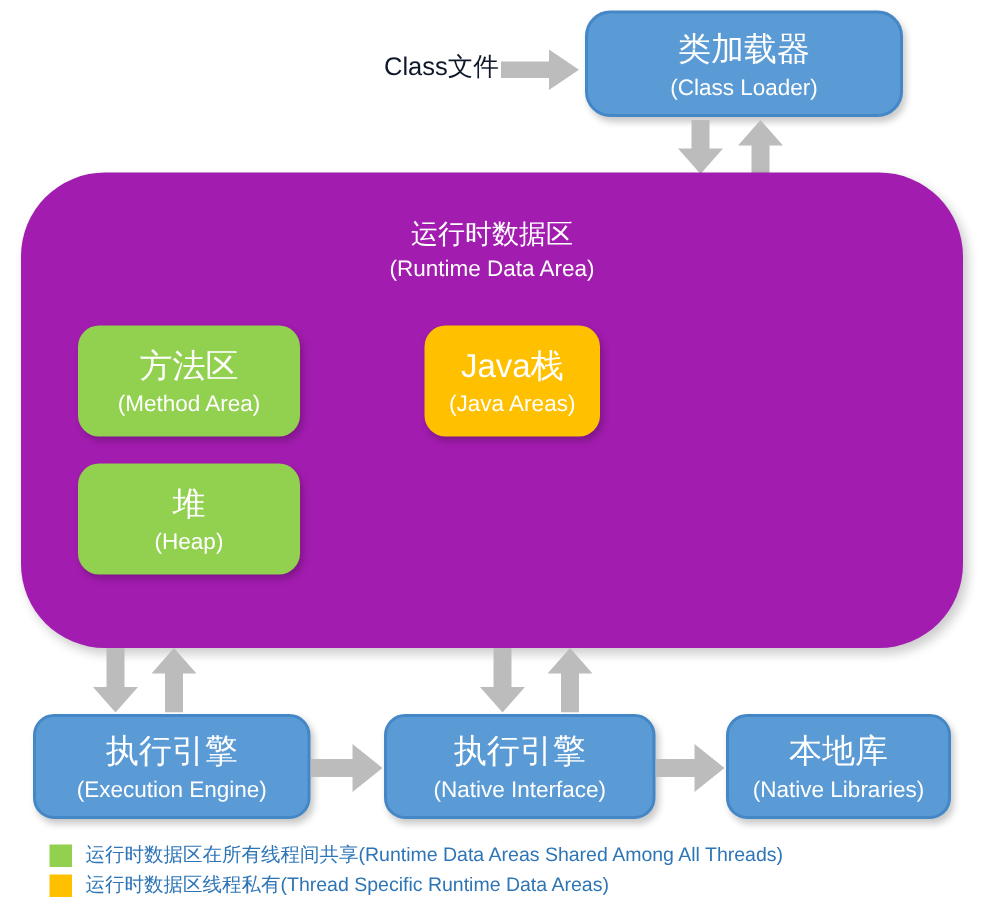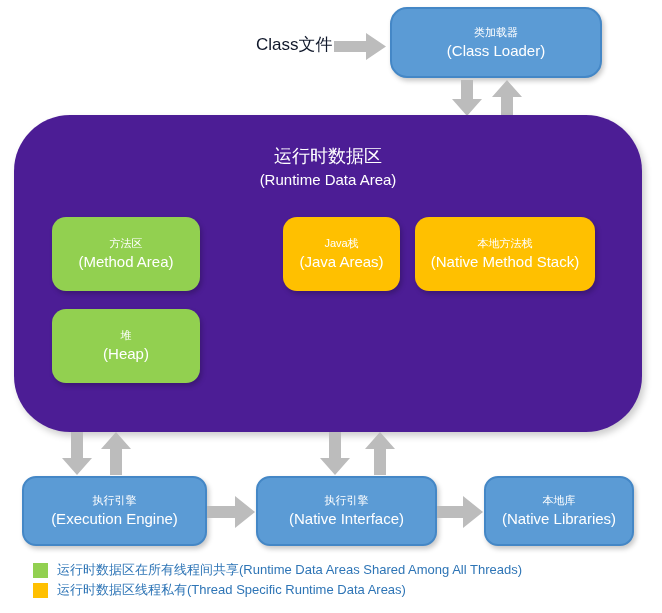--- a/index.html
+++ b/index.html
@@ -6,28 +6,28 @@
   .canvas {
     position:relative; width:662px; height:613px; background:#ffffff;
     font-family:"Liberation Sans", sans-serif; overflow:hidden;
   }
   .node {
     position:absolute; display:flex; flex-direction:column;
     align-items:center; justify-content:center; text-align:center;
     color:#ffffff; box-sizing:border-box;
     box-shadow:2px 3px 5px rgba(0,0,0,0.22);
   }
-  .node .zh { font-size:11px; line-height:1.45; }
+  .node .zh { font-size:22px; line-height:1.45; }
   .node .en { font-size:15px; line-height:1.3; }
   .blue   { background:#5B9BD5; border:2px solid #4487C6; border-radius:14px; }
   .green  { background:#92D050; border-radius:14px; }
   .orange { background:#FFC000; border-radius:14px; }
   .runtime {
     position:absolute; left:14px; top:115px; width:628px; height:317px;
-    background:#4c1d95; border-radius:56px;
+    background:#a21caf; border-radius:56px;
     box-shadow:3px 4px 7px rgba(0,0,0,0.20);
   }
   .rt-title {
     position:absolute; left:0; right:0; top:28px; text-align:center; color:#ffffff;
   }
   .rt-title .zh { font-size:18px; line-height:1.5; }
   .rt-title .en { font-size:15px; line-height:1.3; }
   .classfile {
     position:absolute; left:256px; top:33px; width:80px;
     color:#0f172a; font-size:17px; white-space:nowrap;
@@ -78,24 +78,20 @@
     <div class="node green" style="left:38px; top:194px; width:148px; height:74px;">
       <div class="zh">堆</div>
       <div class="en">(Heap)</div>
     </div>
 
     <div class="node orange" style="left:269px; top:102px; width:117px; height:74px;">
       <div class="zh">Java栈</div>
       <div class="en">(Java Areas)</div>
     </div>
 
-    <div class="node orange" style="left:401px; top:102px; width:180px; height:74px;">
-      <div class="zh">本地方法栈</div>
-      <div class="en">(Native Method Stack)</div>
-    </div>
 
   </div>
 
   <svg class="arrow" style="left:62px; top:432px;" width="30" height="43">
     <polygon points="9,0 21,0 21,26 30,26 15,43 0,26 9,26"></polygon>
   </svg>
   <svg class="arrow" style="left:101px; top:432px;" width="30" height="43">
     <polygon points="9,43 21,43 21,17 30,17 15,0 0,17 9,17"></polygon>
   </svg>
   <svg class="arrow" style="left:320px; top:432px;" width="30" height="43">

